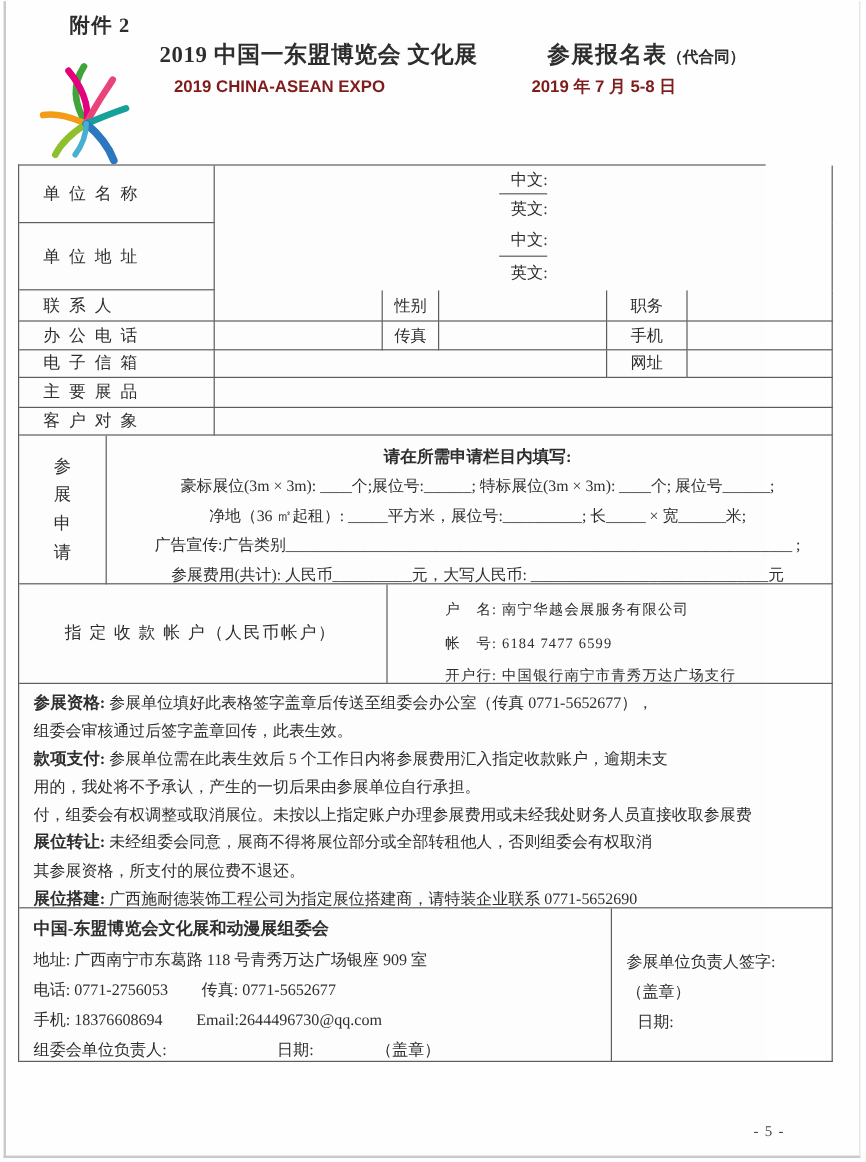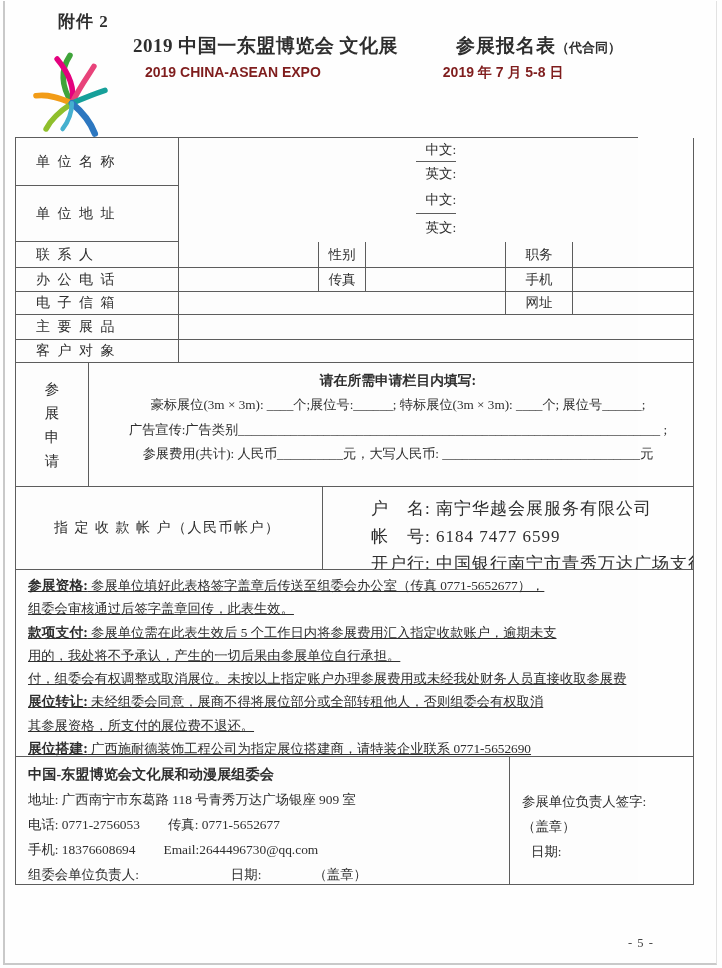--- a/index.html
+++ b/index.html
@@ -39,24 +39,24 @@
   .sub{box-sizing:border-box;display:flex;align-items:center;padding-left:10px;font-size:13.5px;
     border-bottom:1px solid #5d5d5d;}
   .sub:last-child{border-bottom:none;}
   
   .apply-lbl{display:flex;flex-direction:column;align-items:center;justify-content:center;
     font-size:14.5px;line-height:24px;letter-spacing:0;}
   .apply-body{padding:6px 0 0 14px;font-size:13.2px;line-height:24.4px;text-align:center;}
   .apply-head{font-weight:bold;font-size:13.8px;}
   
   .acct-lbl{display:flex;align-items:center;padding-left:38px;font-size:14px;letter-spacing:1.5px;}
-  .acct-body{padding:8px 0 0 48px;font-size:17px;line-height:27.5px;letter-spacing:1px;}
+  .acct-body{padding:8px 0 0 48px;font-size:12px;line-height:27.5px;letter-spacing:1px;}
   
   .terms-body{padding:4px 10px 0 12px;font-size:13.3px;line-height:23.3px;white-space:normal;}
-  .terms-line{white-space:nowrap;overflow:hidden;text-decoration:underline;}
+  .terms-line{white-space:nowrap;overflow:hidden;}
   .t-lead{font-weight:bold;font-size:13.8px;}
   
   .foot-left{padding:5px 0 0 12px;font-size:13.4px;line-height:25px;}
   .foot-org{font-weight:bold;font-size:14.2px;}
   .foot-gap1{margin-left:28px;}
   .foot-row-last .g1{margin-left:92px;}
   .foot-row-last .g2{margin-left:52px;}
   .foot-right{padding:32px 0 0 12px;font-size:13.4px;line-height:25px;}
   .foot-right .indent{padding-left:9px;}
   .page-num{position:absolute;left:628px;top:936px;font-size:12.5px;color:#444;letter-spacing:1px;}
@@ -146,20 +146,21 @@
     <div class="row" style="height:124px">
       <div class="cell apply-lbl" style="width:73px">
         <span>参</span>
         <span>展</span>
         <span>申</span>
         <span>请</span>
       </div>
       <div class="cell apply-body" style="width:605px">
         <div class="apply-head">请在所需申请栏目内填写:</div>
         <div>豪标展位(3m × 3m): ____个;展位号:______; 特标展位(3m × 3m): ____个; 展位号______;</div>
+        <div>净地（36 ㎡起租）: _____平方米，展位号:__________; 长_____ × 宽______米;</div>
         <div>广告宣传:广告类别________________________________________________________________ ;</div>
         <div>参展费用(共计): 人民币__________元，大写人民币: ______________________________元</div>
       </div>
     </div>
 
     <div class="row" style="height:83px">
       <div class="cell acct-lbl" style="width:307px">指 定 收 款 帐 户（人民币帐户）</div>
       <div class="cell acct-body" style="width:371px">
         <div>户　名: 南宁华越会展服务有限公司</div>
         <div>帐　号: 6184 7477 6599</div>

